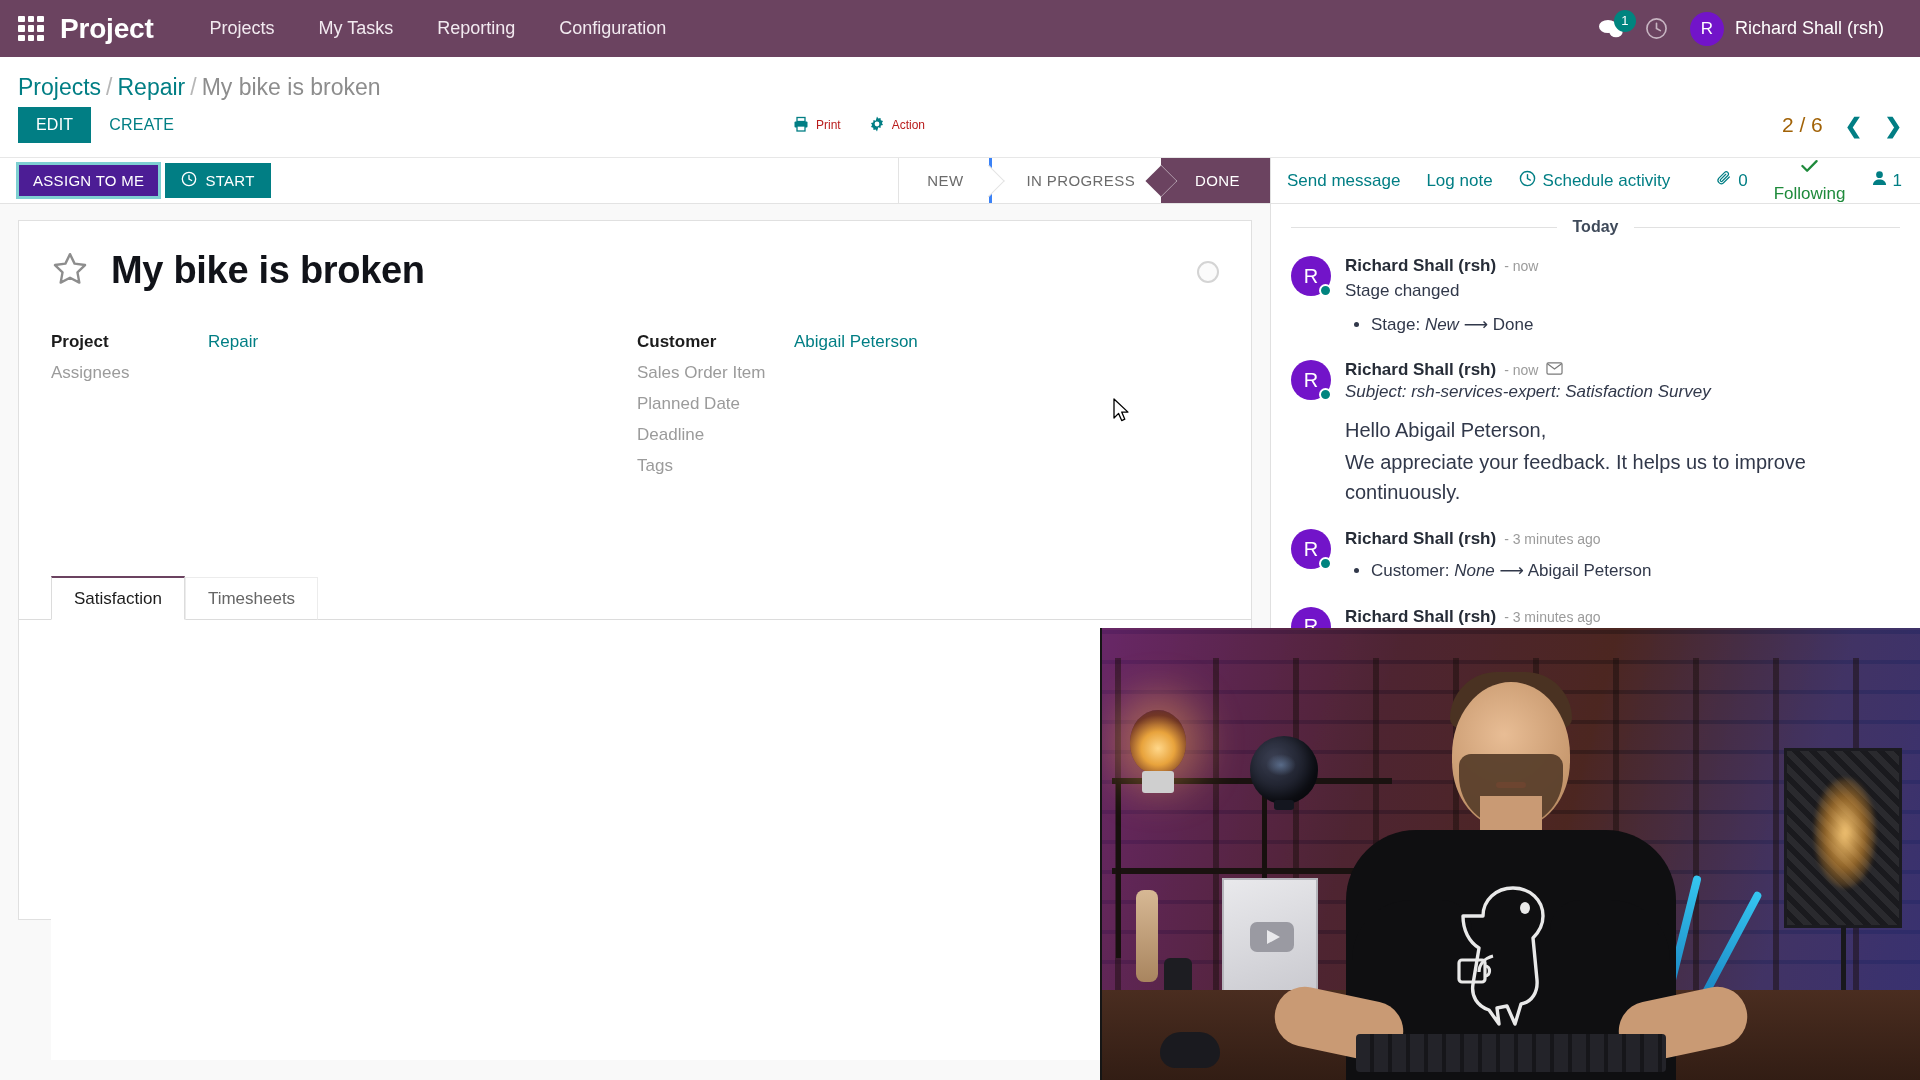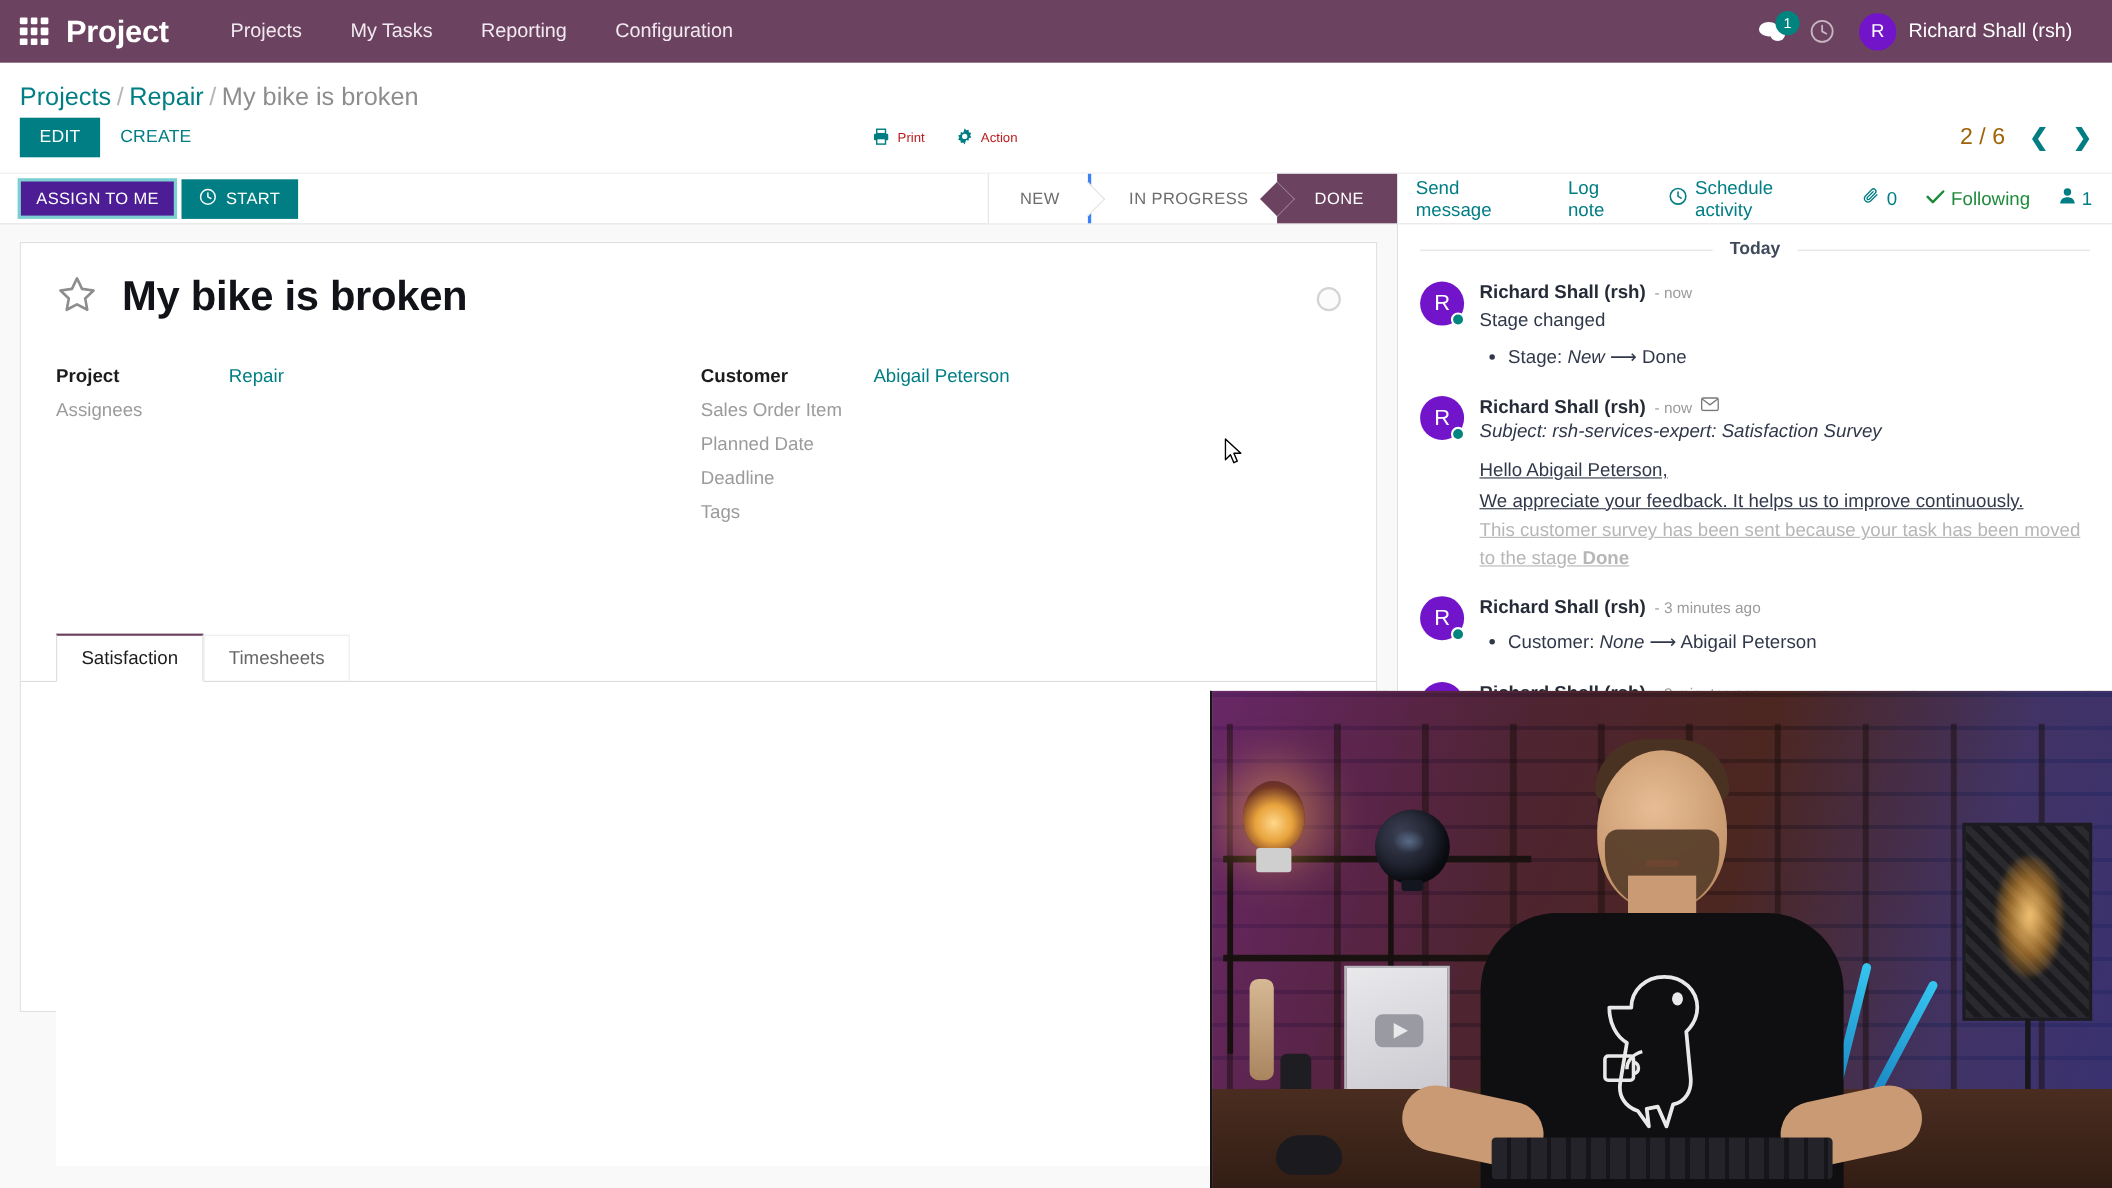--- a/index.html
+++ b/index.html
@@ -266,21 +266,21 @@
   .chatter-top {
     display: flex; align-items: center;
     height: 46px;
     border-bottom: 1px solid #e3e3e3;
     padding: 0 18px 0 16px;
     gap: 26px;
   }
   .ch-link { color: #017e84; font-size: 17px; cursor: pointer; display: flex; align-items: center; gap: 7px; }
   .ch-right { margin-left: auto; display: flex; align-items: center; gap: 26px; }
   .ch-stat { font-size: 17px; color: #017e84; display: flex; align-items: center; gap: 6px; cursor: pointer; }
-  .ch-stat.following { color: #1e8a3b; }
+  .ch-stat.following { color: #1e8a3b; flex-direction: column; }
 
   .chatter-body { padding: 14px 20px 0 20px; position: relative; height: calc(100% - 46px); overflow: hidden; }
   .day-sep { display: flex; align-items: center; margin-bottom: 20px; }
   .day-sep .line { flex: 1; height: 1px; background: #e1e1e1; }
   .day-sep .lbl { font-size: 16px; color: #3f4a5a; font-weight: bold; padding: 0 16px; }
 
   .msg { display: flex; gap: 14px; margin-bottom: 22px; }
   .msg-avatar { position: relative; flex: none; width: 40px; height: 40px; }
   .msg-avatar .circ {
     width: 40px; height: 40px; border-radius: 50%;
@@ -296,21 +296,21 @@
   .msg-main { flex: 1; min-width: 0; }
   .msg-head { display: flex; align-items: center; gap: 8px; }
   .msg-author { font-size: 17px; color: #262c37; font-weight: bold; }
   .msg-time { font-size: 14px; color: #9b9b9b; }
   .msg-text { font-size: 17px; color: #31384a; line-height: 1.42; margin-top: 3px; }
   .msg-subject { font-size: 17px; color: #31384a; font-style: italic; margin-top: 2px; }
   .msg-bullets { margin: 8px 0 0 26px; }
   .msg-bullets li { font-size: 17px; color: #31384a; line-height: 1.6; }
   .msg-bullets li em { font-style: italic; }
   .tracking-arrow { font-size: 17px; }
-  .msg-p { font-size: 17px; color: #31384a; line-height: 1.5; margin-top: 13px; text-decoration: underline; }
+  .msg-p { font-size: 20px; color: #31384a; line-height: 1.5; margin-top: 13px; }
   .msg-p.muted { color: #b6b6b6; margin-top: 1px; }
   .msg-p b { font-weight: bold; color: #262c37; }
   .msg-p.muted b { color: #b6b6b6; font-weight: bold; }
 
   
   .video-overlay {
     position: absolute;
     left: 1100px; top: 628px;
     width: 820px; height: 452px;
     overflow: hidden;
@@ -639,23 +639,20 @@
             <span>
               <svg width="17" height="13" viewBox="0 0 18 14">
                   <rect x="0.9" y="0.9" width="16.2" height="12.2" rx="1.4" fill="none" stroke="#7a7a7a" stroke-width="1.3"></rect>
                   <path d="M1.4 1.8L9 7.6l7.6-5.8" fill="none" stroke="#7a7a7a" stroke-width="1.3"></path>
                 </svg>
             </span>
           </div>
           <div class="msg-subject">Subject: rsh-services-expert: Satisfaction Survey</div>
           <div class="msg-p">Hello Abigail Peterson,</div>
           <div class="msg-p" style="margin-top:2px">We appreciate your feedback. It helps us to improve continuously.</div>
-          <div class="msg-p muted">
-            <span>This customer survey has been sent because your task has been moved to the stage </span><b>Done</b>
-          </div>
         </div>
       </div>
 
       <div class="msg">
         <div class="msg-avatar">
           <div class="circ">R</div>
           <div class="dot"></div>
         </div>
         <div class="msg-main">
           <div class="msg-head">

